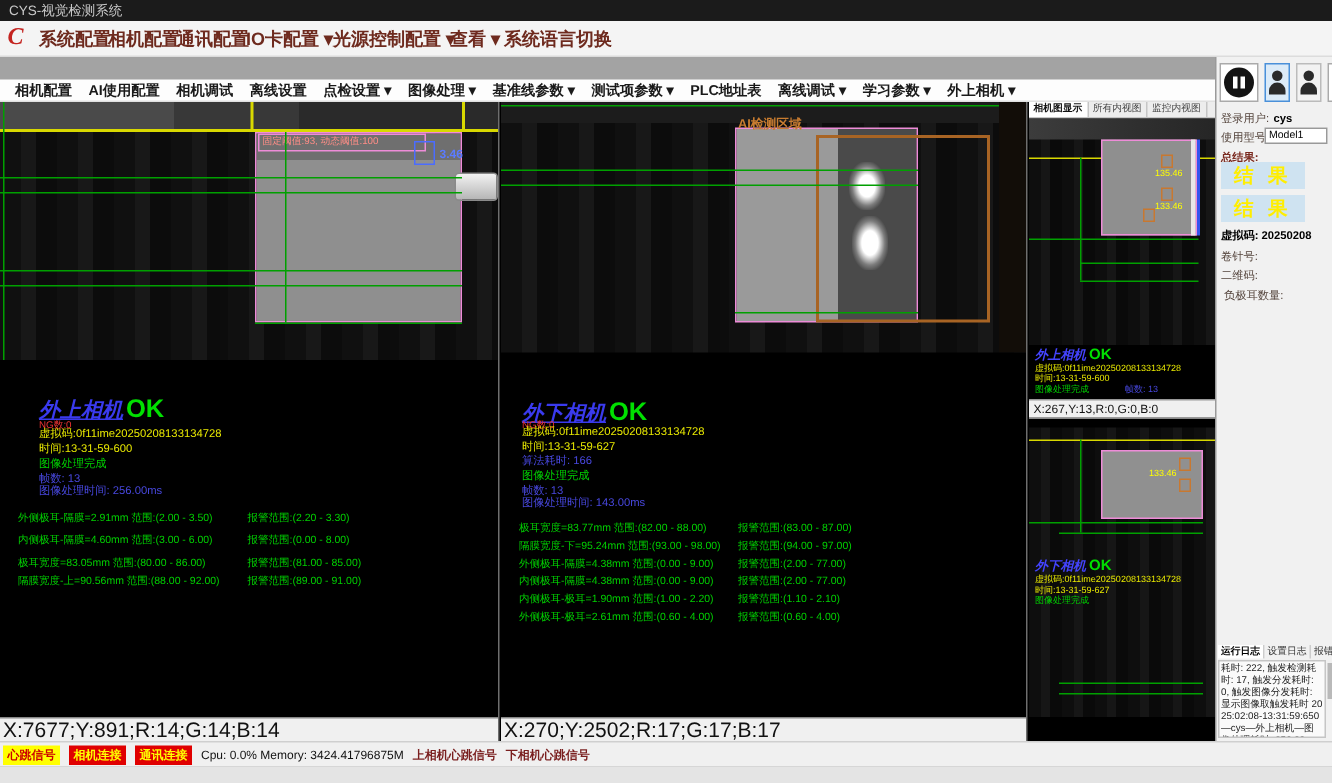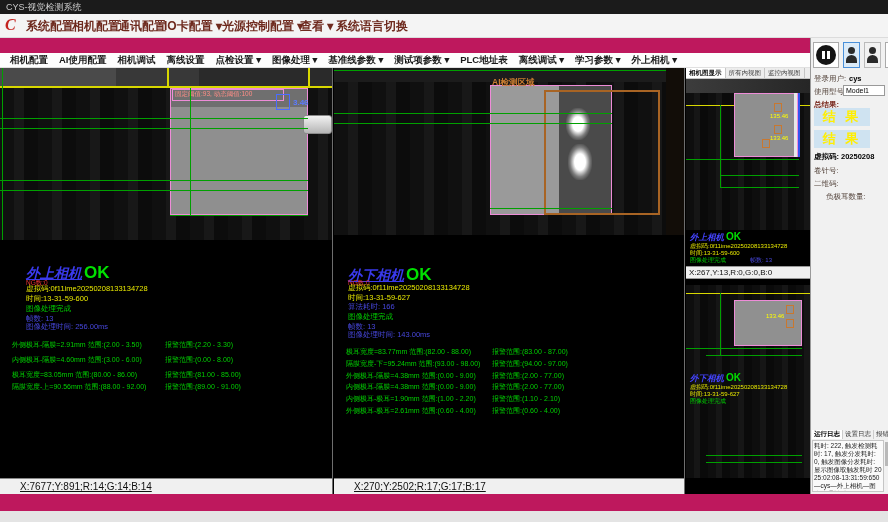--- a/index.html
+++ b/index.html
@@ -1,16 +1,16 @@
 <!DOCTYPE html>
 <html><head>
 <meta charset="utf-8">
 <style>
   html,body{margin:0;padding:0;background:#888;}
-  #app{position:relative;width:888px;height:522px;background:#be185d;overflow:hidden;
+  #app{position:relative;width:888px;height:522px;background:#a3a3a3;overflow:hidden;
        font-family:"Liberation Sans",sans-serif;-webkit-font-smoothing:antialiased;}
   .abs{position:absolute;}
   
   .titlebar{left:0;top:0;width:888px;height:14px;background:#1b1b1b;color:#c9c9c9;
             font-size:9px;line-height:14px;padding-left:6px;box-sizing:border-box;}
   
   .menubar{left:0;top:14px;width:888px;height:24px;background:#f4f4f4;border-bottom:1px solid #dcdcdc;box-sizing:border-box;}
   .logo{left:5px;top:2px;color:#c42420;font:italic bold 16px "Liberation Serif",serif;}
   .menu-item{top:0;height:24px;line-height:24px;font-size:12px;font-weight:bold;color:#6e2a1e;
              font-family:Liberation Sans, sans-serif;white-space:nowrap;cursor:default;}
@@ -50,22 +50,22 @@
   .blob{background:radial-gradient(ellipse at center,#ffffff 0 32%,rgba(255,255,255,.28) 58%,transparent 75%);}
   .darkstrip{left:332px;top:0;width:19px;height:167px;background:#120d08;}
   
   .cam-title{font-size:14px;font-weight:bold;font-style:italic;text-decoration:underline;color:#3a3aee;white-space:nowrap;}
   .cam-ok{font-size:17px;font-weight:bold;color:#00e000;font-style:normal;text-decoration:none;display:inline-block;margin-left:2px;}
   .ng{font-size:6.5px;color:#ee3333;}
   .yl{font-size:7.5px;color:#e8e800;white-space:nowrap;}
   .gl{font-size:7.5px;color:#00d000;white-space:nowrap;}
   .bl{font-size:7.5px;color:#4747dd;white-space:nowrap;}
   .meas{font-size:7px;color:#00d000;white-space:nowrap;}
-  .coordbar{left:0;width:100%;height:16px;background:#f0f0f0;border-top:1px solid #888;font-size:10px;color:#111;
-            line-height:15px;padding-left:20px;box-sizing:border-box;text-decoration:underline;}
+  .coordbar{left:0;width:100%;height:16px;background:#f0f0f0;border-top:1px solid #888;font-size:14px;color:#111;
+            line-height:15px;padding-left:2px;box-sizing:border-box;}
   
   .ptabs{left:0;top:0;width:124px;height:11px;background:#ededed;border-bottom:1px solid #c5c5c5;display:flex;box-sizing:border-box;}
   .ptab{font-size:6.5px;line-height:10px;padding:0 3px;color:#444;border-right:1px solid #c5c5c5;white-space:nowrap;}
   .ptab.sel{background:#fff;color:#111;font-weight:bold;}
   .pimg{left:0;width:124px;background:repeating-linear-gradient(90deg,#0e0e0e 0 8px,#161616 8px 14px,#0a0a0a 14px 22px);overflow:hidden;}
   .pimg-top{top:11px;height:151px;}
   .pimg-bot{top:217px;height:193px;}
   .pband{left:0;top:0;width:124px;height:14px;background:linear-gradient(90deg,#3c3c3c,#262626);}
   .cell-pt{left:48px;top:14px;width:64px;height:64px;background:#8f8f8f;}
   .cell-pb{left:48px;top:15px;width:68px;height:46px;background:#909090;}
@@ -301,25 +301,33 @@
     <span class="abs sb-value" style="left:38px;top:36px">cys</span>
     <span class="abs sb-label" style="left:3px;top:49px">使用型号:</span>
     <div class="abs model-box">Model1</div>
     <span class="abs sb-label" style="left:3px;top:62px;color:#7a2a20;font-weight:bold">总结果:</span>
     <div class="abs result-block" style="top:70px">结 果</div>
     <div class="abs result-block" style="top:92px">结 果</div>
     <span class="abs sb-value" style="left:3px;top:114px;font-weight:bold">虚拟码:</span>
     <span class="abs sb-value" style="left:30px;top:114px">20250208</span>
     <span class="abs sb-label" style="left:3px;top:128px">卷针号:</span>
     <span class="abs sb-label" style="left:3px;top:141px">二维码:</span>
-    <span class="abs sb-label" style="left:15px;top:154px">负极耳数量:</span>
+    <span class="abs sb-label" style="left:5px;top:154px">负极耳数量:</span>
     <div class="abs" style="left:1px;top:392px;display:flex">
       <span class="log-tab sel">运行日志</span>
       <span class="log-tab">设置日志</span>
       <span class="log-tab">报错日志</span>
     </div>
     <div class="abs log-box">耗时: 222, 触发检测耗时: 17, 触发分发耗时: 0, 触发图像分发耗时: 显示图像取触发耗时 2025:02:08-13:31:59:650—cys—外上相机—图像处理耗时: 256.00ms</div>
     <div class="abs log-scroll"></div>
   </aside>
 
+  <div class="abs statusbar">
+    <span class="badge-y">心跳信号</span>
+    <span class="badge-r">相机连接</span>
+    <span class="badge-r">通讯连接</span>
+    <span class="sb-cpu">Cpu: 0.0% Memory: 3424.41796875M</span>
+    <span class="sb-dark">上相机心跳信号</span>
+    <span class="sb-dark">下相机心跳信号</span>
+  </div>
   <div class="abs bottomstrip"></div>
 
 </div>
 
 </body></html>

